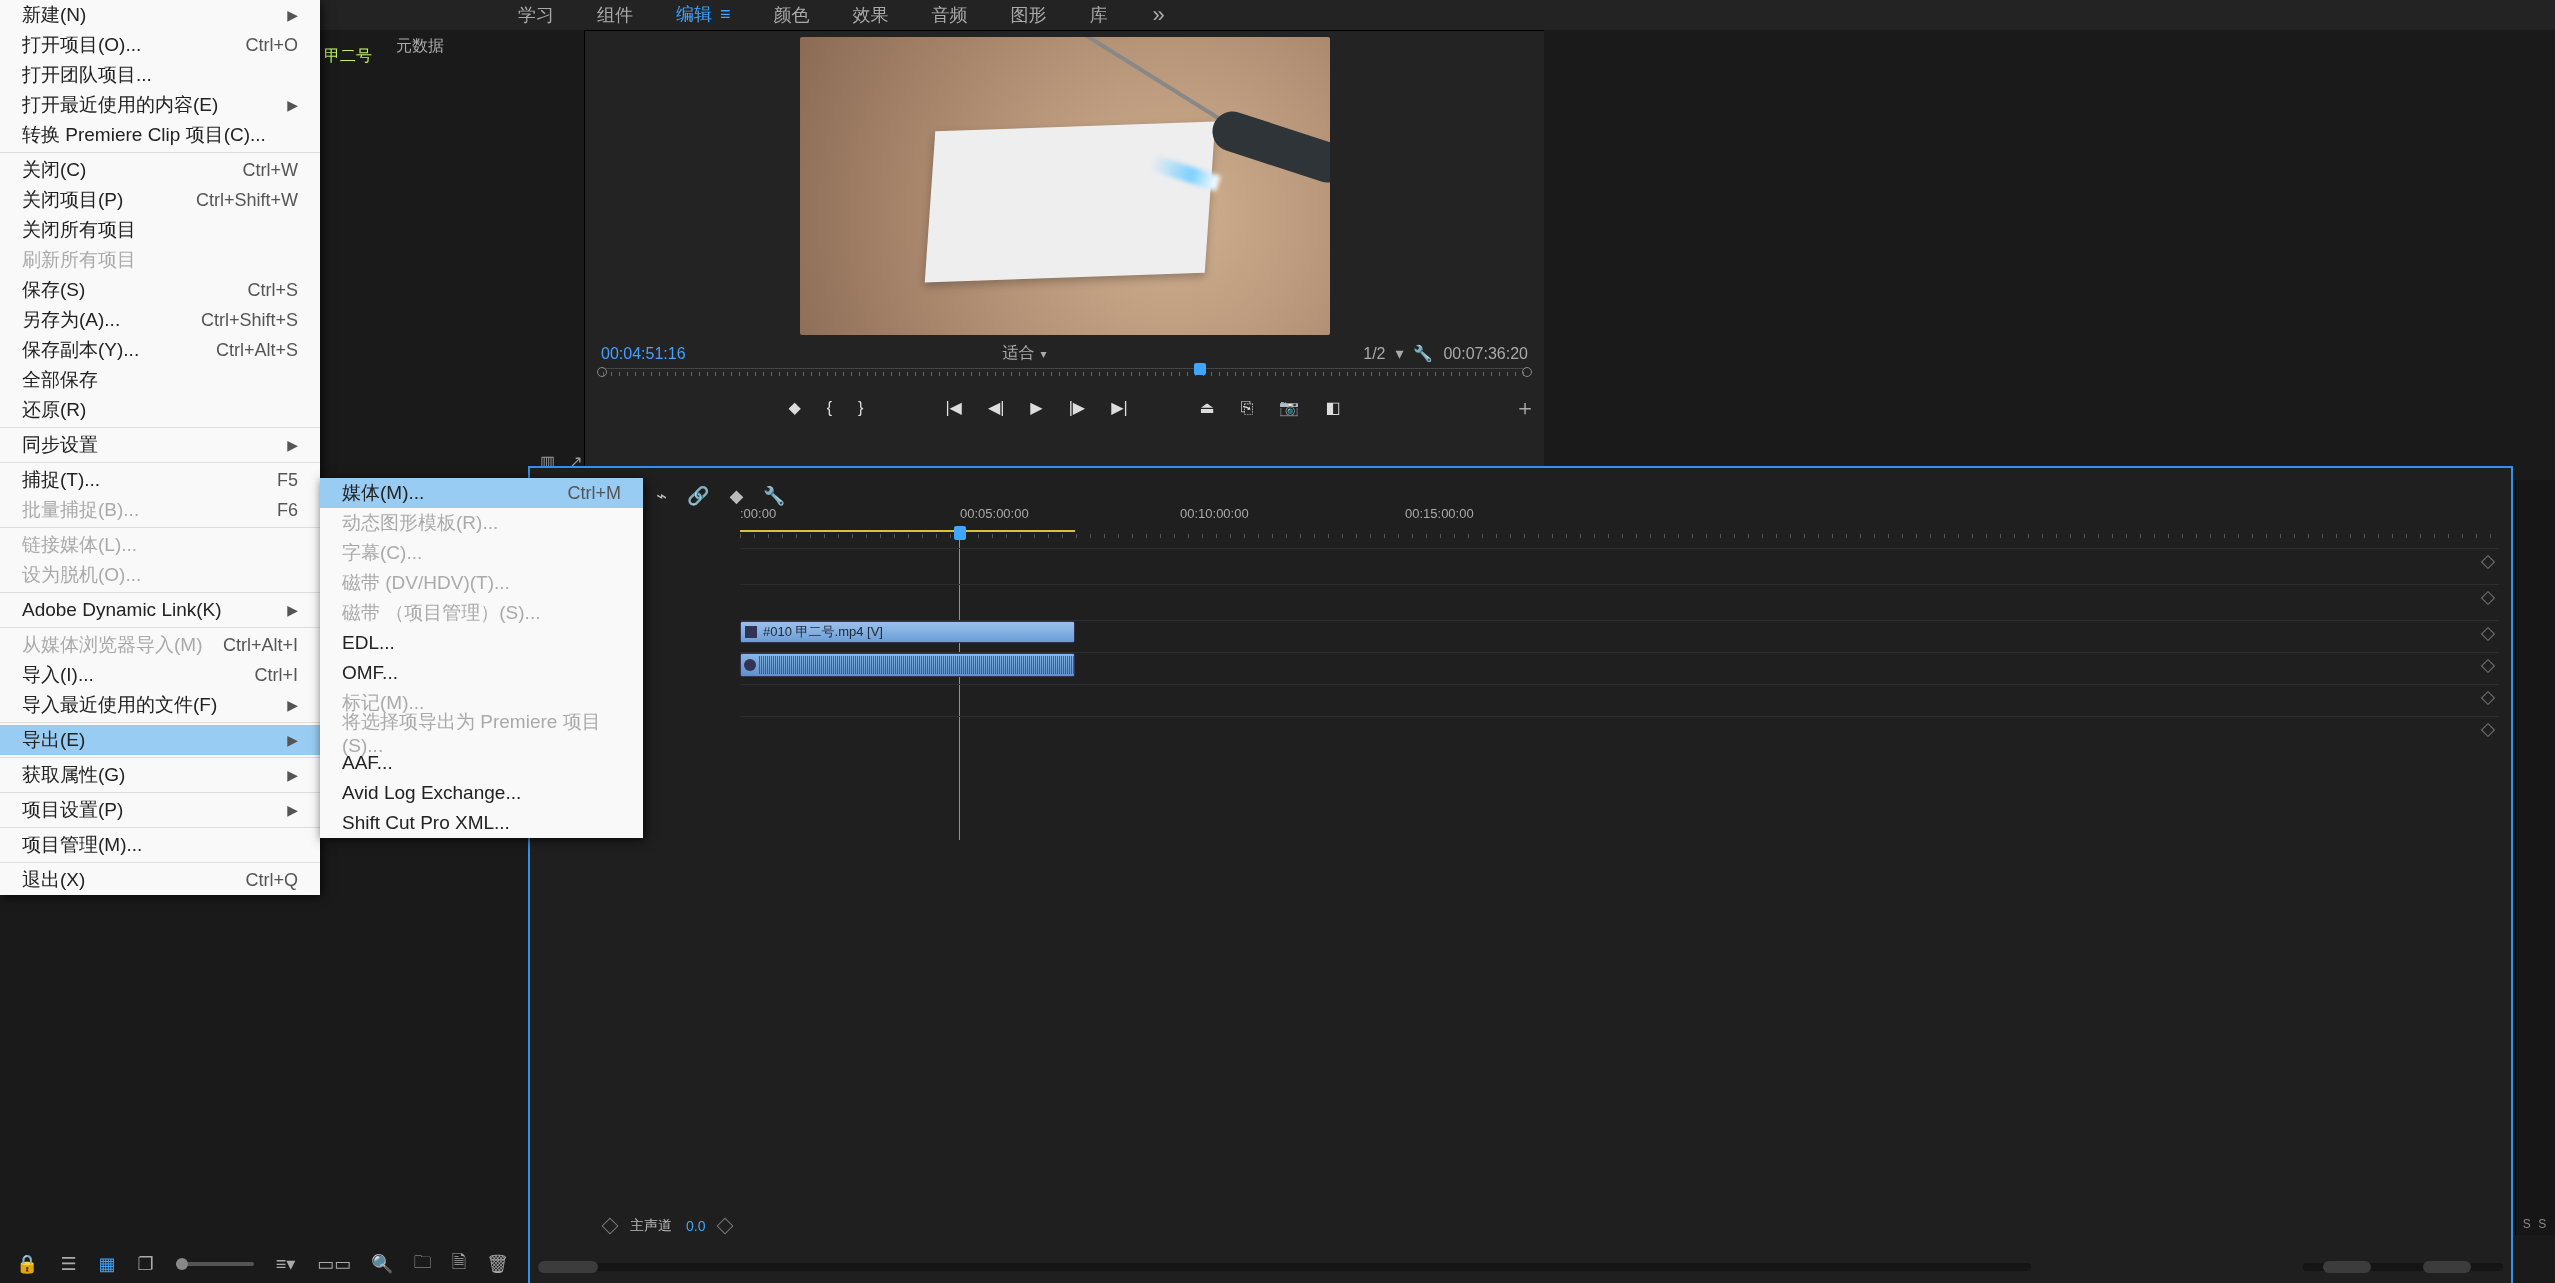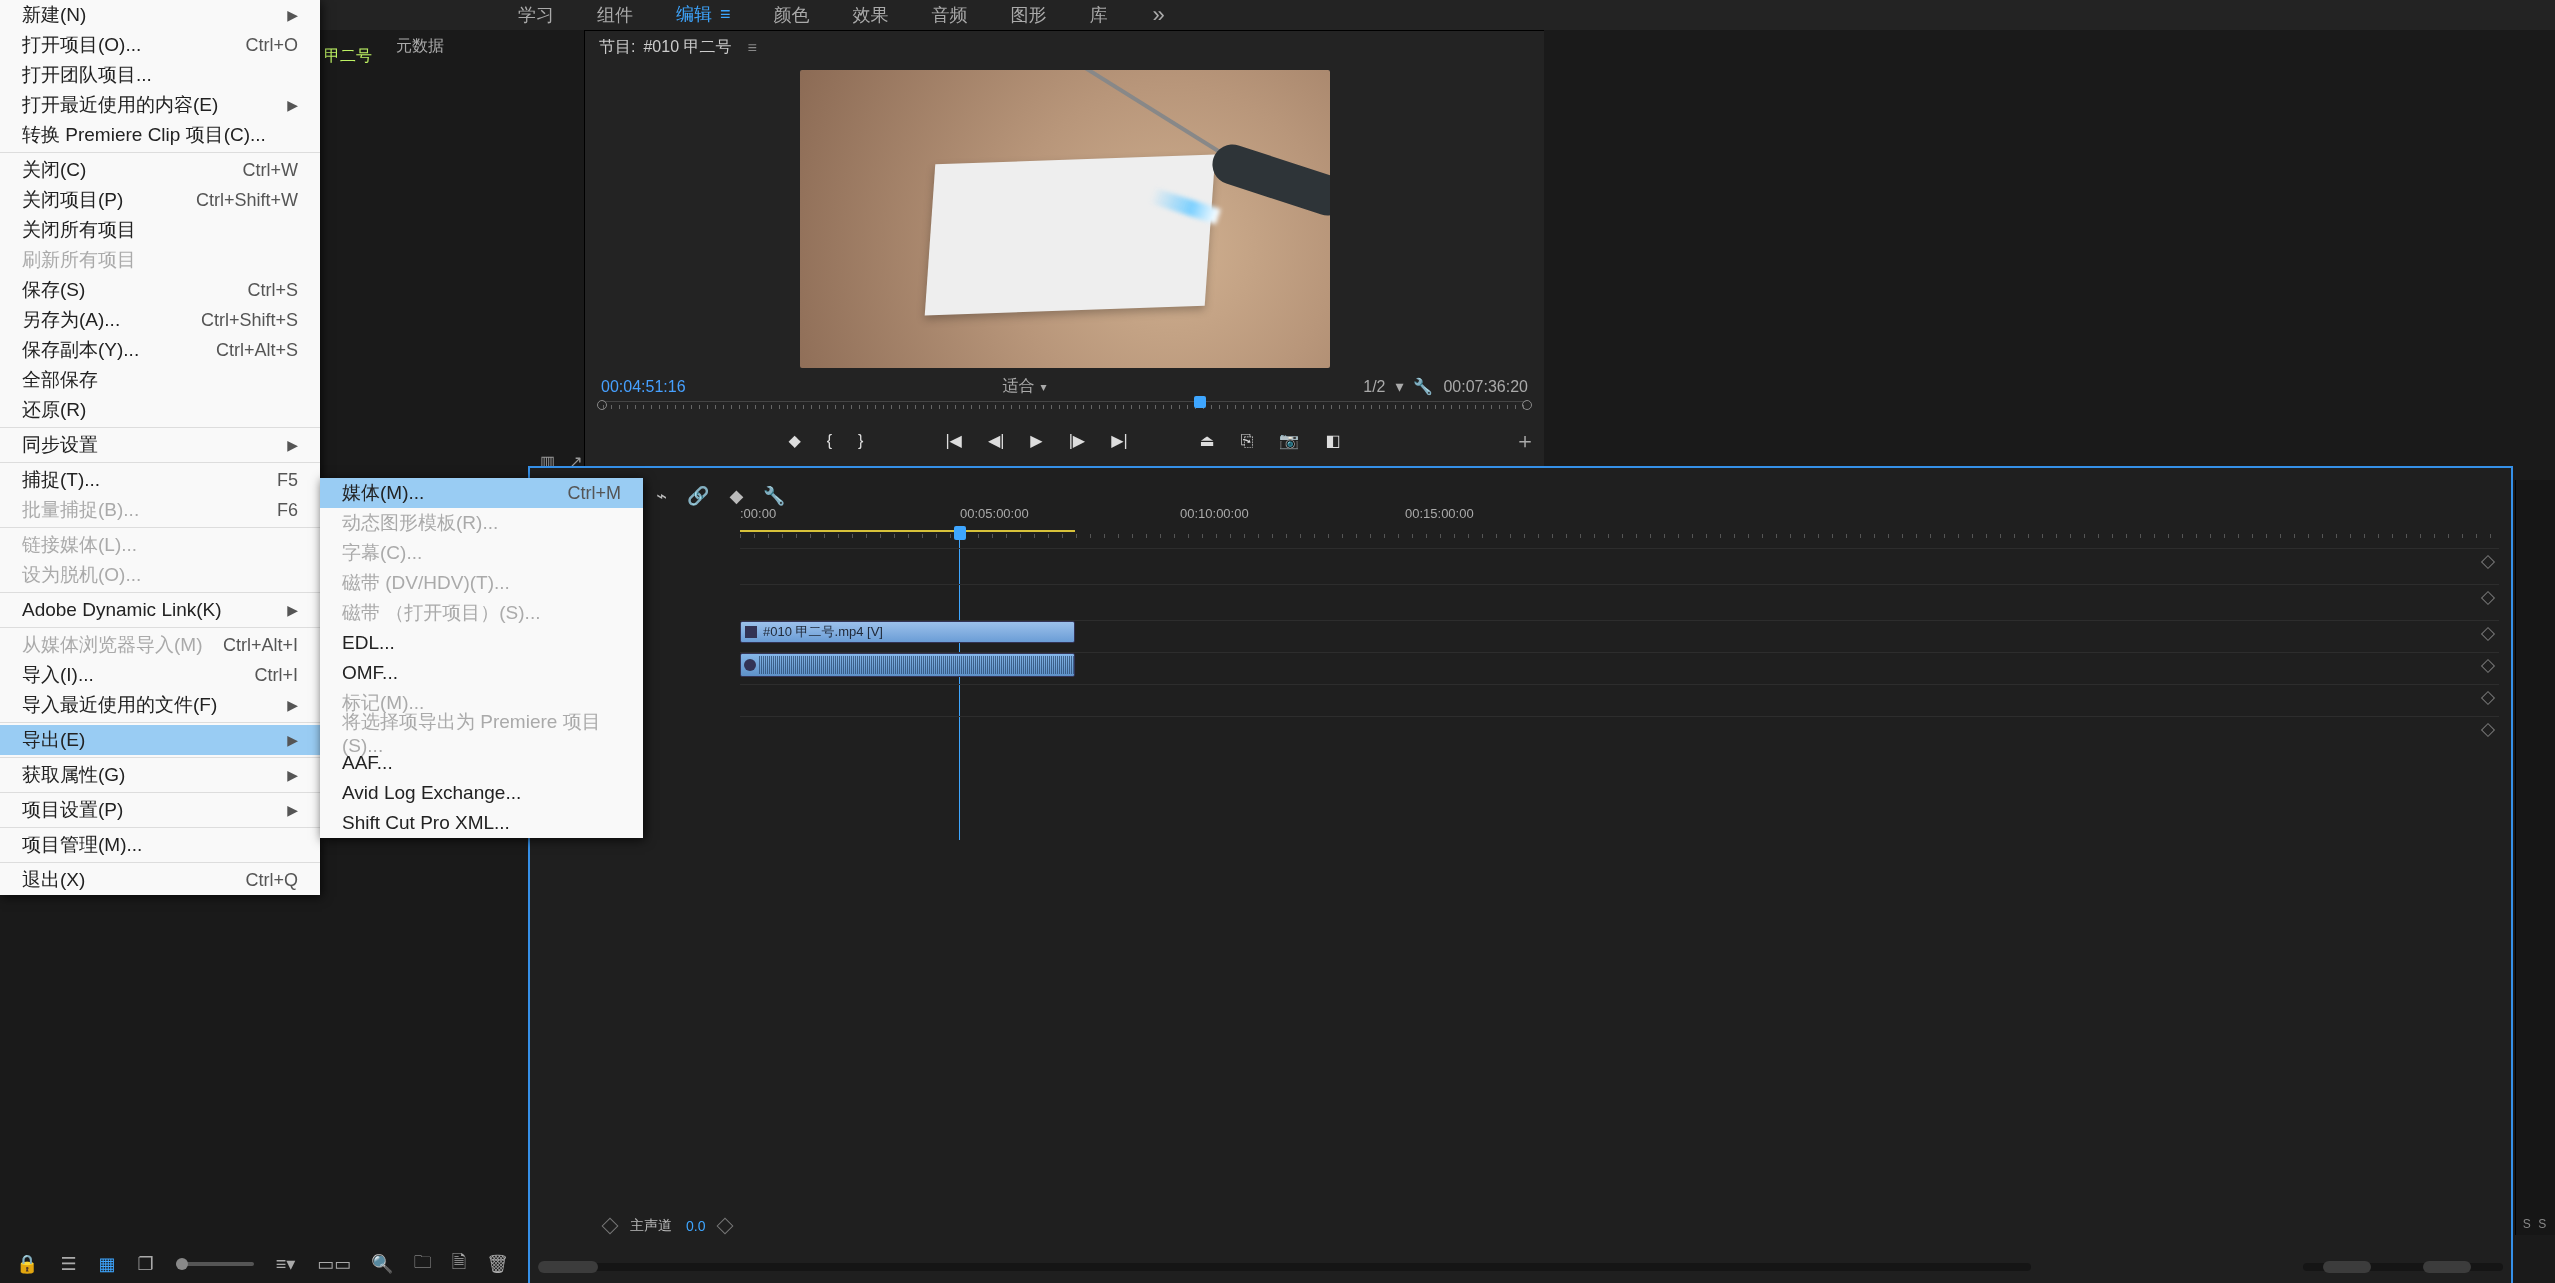--- a/index.html
+++ b/index.html
@@ -247,21 +247,21 @@
     <div class="menu-item disabled">
       <span>动态图形模板(R)...</span>
     </div>
     <div class="menu-item disabled">
       <span>字幕(C)...</span>
     </div>
     <div class="menu-item disabled">
       <span>磁带 (DV/HDV)(T)...</span>
     </div>
     <div class="menu-item disabled">
-      <span>磁带 （打开项目）(S)...</span>
+      <span>磁带 （项目管理）(S)...</span>
     </div>
     <div class="menu-item">
       <span>EDL...</span>
     </div>
     <div class="menu-item">
       <span>OMF...</span>
     </div>
     <div class="menu-item disabled">
       <span>标记(M)...</span>
     </div>
@@ -273,24 +273,20 @@
     </div>
     <div class="menu-item">
       <span>Avid Log Exchange...</span>
     </div>
     <div class="menu-item">
       <span>Shift Cut Pro XML...</span>
     </div>
   </div>
 
 <div class="program-panel">
-  <div class="program-tab">
-    <span>节目: </span>
-    <span>#010 甲二号</span>
-  </div>
   <div class="program-video">
     <div class="still-bg"></div>
     <div class="still-block"></div>
     <div class="still-tw"></div>
     <div class="still-torch"></div>
     <div class="still-flame"></div>
   </div>
   <div class="program-bottom">
     <span class="tc-left">00:04:51:16</span>
     <span class="fit-sel">

